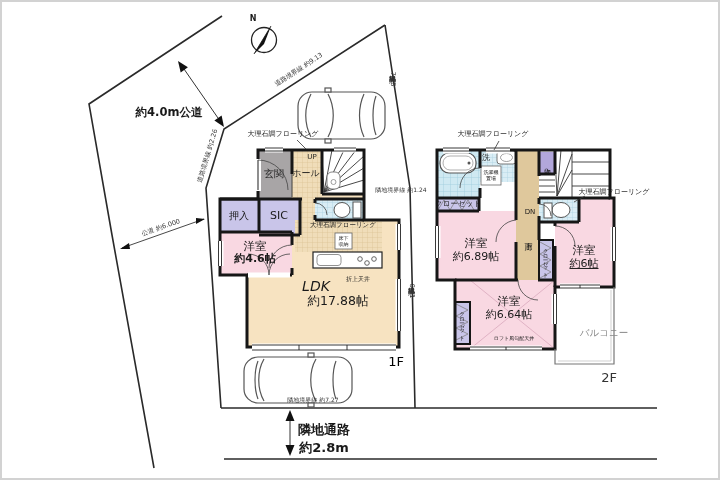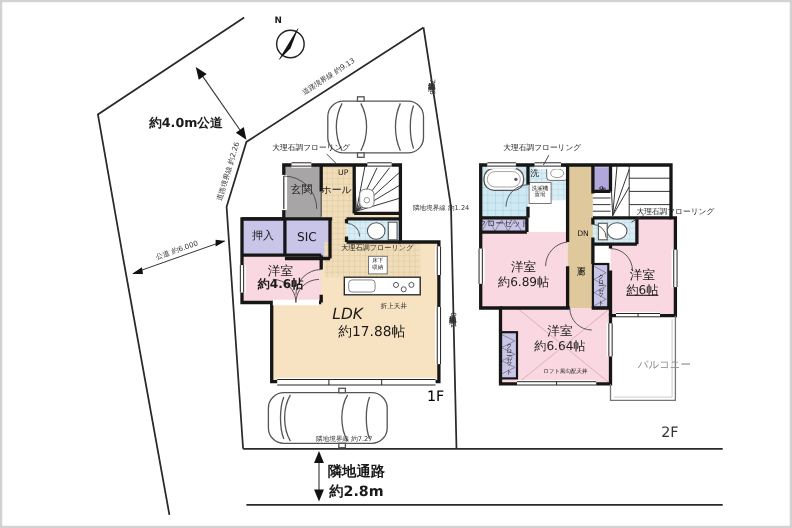--- a/index.html
+++ b/index.html
@@ -302,15 +302,15 @@
   <div class="lb vert" style="left:525px;top:234px;font-size:8px;">廊下</div>
   <div class="lb vert" style="left:544px;top:258px;font-size:5.5px;">クローゼット</div>
   <div class="lb" style="left:612px;top:191px;font-size:7px;">大理石調フローリング</div>
   <div class="lb" style="left:582px;top:248px;font-size:11.5px;">洋室</div>
   <div class="lb" style="left:582px;top:262px;font-size:11px;text-decoration:underline;">約6帖</div>
   <div class="lb vert" style="left:460.5px;top:321px;font-size:5.5px;">クローゼット</div>
   <div class="lb" style="left:507px;top:299px;font-size:11.5px;">洋室</div>
   <div class="lb" style="left:507px;top:313px;font-size:11px;">約6.64帖</div>
   <div class="lb" style="left:512px;top:337px;font-size:5px;">ロフト風勾配天井</div>
   <div class="lb gray" style="left:581px;top:331px;font-size:9.5px;margin-left:21px;">バルコニー</div>
-  <div class="lb" style="left:607px;top:376px;font-size:13px;color:#333;margin-top:16px;">2F</div>
+  <div class="lb" style="left:607px;top:376px;font-size:13px;color:#333;">2F</div>
 
 </div>
 
 </body></html>

